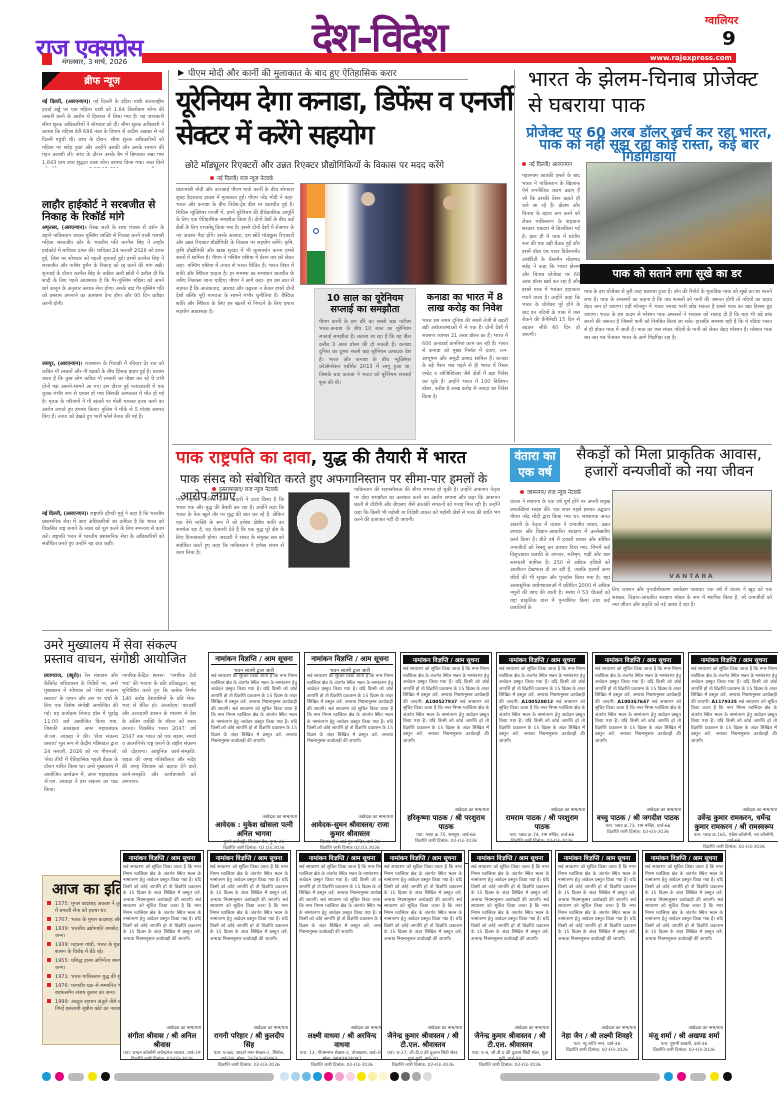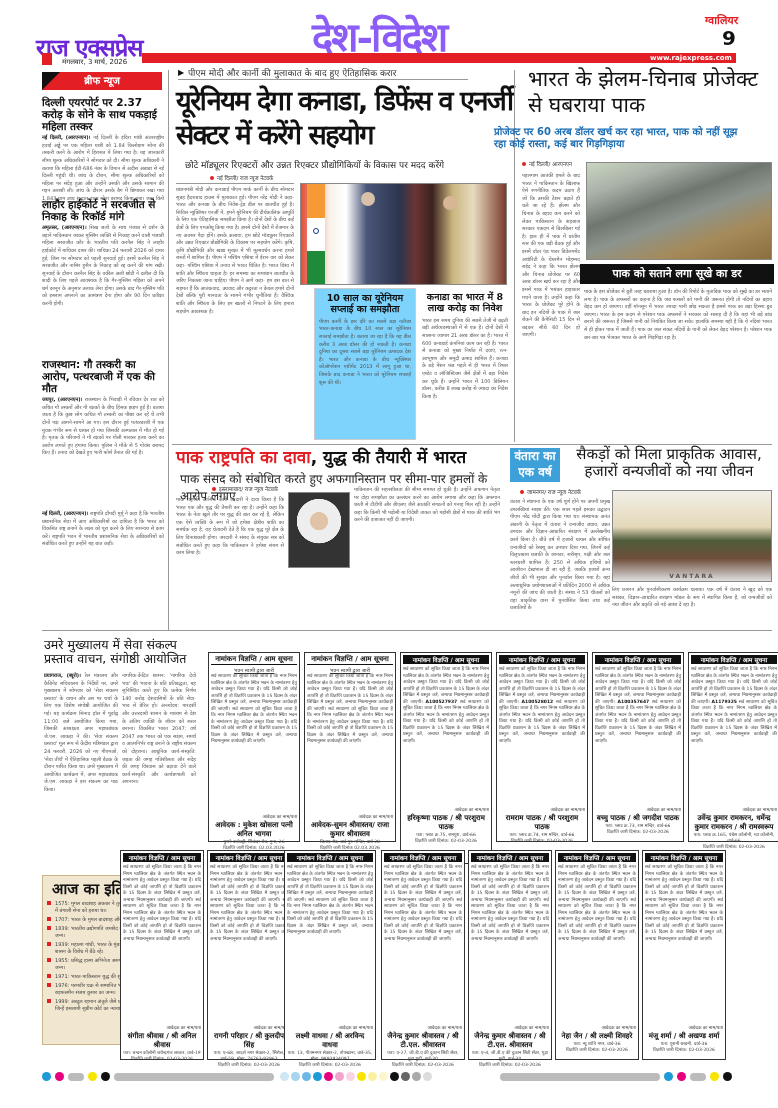--- a/index.html
+++ b/index.html
@@ -2,39 +2,39 @@
 <html><head>
 <meta charset="utf-8">
 <style>
 *{box-sizing:border-box;margin:0;padding:0}
 html,body{width:778px;height:1108px;background:#fff;overflow:hidden}
 body{font-family:"DejaVu Sans",sans-serif;color:#1a1a1a;position:relative}
 .abs{position:absolute}
 .masthead-logo{left:36px;top:30px;font-family:"DejaVu Serif",serif;font-weight:bold;font-size:24px;letter-spacing:-1px;color:#6d28d9}
 .masthead-date{left:62px;top:57px;font-size:7px;color:#222}
 .redmark{left:42px;top:53px;width:10px;height:12px;background:#e31e24}
-.section-title{left:312px;top:8px;font-family:"DejaVu Serif",serif;font-weight:bold;font-size:40px;letter-spacing:-2px;color:#8b5cf6}
+.section-title{left:312px;top:8px;font-family:"DejaVu Serif",serif;font-weight:bold;font-size:40px;letter-spacing:-2px;color:#701a75}
 .city{left:705px;top:12px;font-size:11px;color:#e31e24;font-weight:bold}
 .pagenum{left:722px;top:26px;font-size:20px;font-weight:bold;color:#111}
 .redbar{left:142px;top:53px;width:594px;height:10px;background:#e31e24}
 .url{left:650px;top:53px;font-size:7px;color:#fff;font-weight:bold;line-height:10px}
 .vline{background:#999;width:1px}
 .hline{background:#999;height:1px}
 .text{font-size:5px;line-height:7.6px;color:#555;text-align:justify;overflow:hidden}
 .brief{left:42px;top:72px;width:120px;height:18px;background:#e31e24;color:#fff;font-size:10px;font-weight:bold;text-align:center;line-height:18px;clip-path:polygon(0 0,100% 0,100% 100%,62% 100%,58% 120%,54% 100%,0 100%)}
 .brief-tri{left:42px;top:72px;width:0;height:0;border-top:18px solid #111;border-right:18px solid transparent}
 .hd{font-weight:bold;color:#111;line-height:1.15}
 .dateline{font-size:5.5px;color:#333}
 .dot{display:inline-block;width:4px;height:4px;border-radius:50%;background:#e31e24;margin-right:3px;vertical-align:middle}
 .kicker{left:178px;top:66px;width:290px;font-size:9px;color:#333;border-bottom:1px solid #999;padding-left:10px}
 .kicker-arrow{left:178px;top:68px;font-size:8px;color:#111}
 .main-hd{left:176px;top:84px;width:338px;font-family:"DejaVu Sans",sans-serif;font-weight:bold;font-size:27px;line-height:34px;letter-spacing:-1.5px;color:#111}
 .deck{left:185px;top:158px;width:330px;font-size:9px;color:#222;text-align:left}
 .photo{border:1px solid #888;overflow:hidden}
-.box-gray{background:#7dd3fc;border:1px solid #ccc}
+.box-gray{background:#e5e5e5;border:1px solid #ccc}
 .ad-box{border:1px solid #333;padding:2px;background:#fff}
 .ad-head{background:#111;color:#fff;font-size:6px;text-align:center;font-weight:bold;line-height:9px;margin-bottom:2px}
 .ad-head.light{background:#fff;color:#111;border-bottom:1px solid #111;font-size:7px}
 .ad-body{font-size:4.5px;line-height:6.5px;color:#444;text-align:justify;overflow:hidden}
 .ad-appl{font-size:4.5px;text-align:right;color:#333;margin-top:2px}
 .ad-name{font-size:7px;font-weight:bold;text-align:center;color:#111;margin-top:1px}
 .ad-addr{font-size:4.5px;text-align:center;color:#444}
 .ad-date{font-size:4.5px;text-align:center;color:#444}
 .reg{border-radius:50%;width:9px;height:9px}
 .pill{height:8px;border-radius:4px;background:#bbb}
@@ -53,29 +53,27 @@
 <div class="abs section-title">देश-विदेश</div>
 <div class="abs city">ग्वालियर</div>
 <div class="abs pagenum">9</div>
 <div class="abs redbar"></div>
 <div class="abs url">www.rajexpress.com</div>
 
 <div class="abs brief"><span>ब्रीफ न्यूज</span></div>
 <div class="abs brief-tri"></div>
 
 <div class="abs" style="left:42px;top:96px;width:122px">
-  <div class="hd" style="font-size:10.5px">दिल्ली एयरपोर्ट पर 2.37 करोड़ के सोने के साथ पकड़ाई महिला तस्कर</div>
   <div class="text" style="height:70px;margin-top:2px"><b style="color:#111">नई दिल्ली, (आरएनएन)।</b> <span>नई दिल्ली के इंदिरा गांधी अंतरराष्ट्रीय हवाई अड्डे पर एक महिला यात्री को 1.84 किलोग्राम सोना की तस्करी करने के आरोप में हिरासत में लिया गया है। यह जानकारी सीमा शुल्क अधिकारियों ने सोमवार को दी। सीमा शुल्क अधिकारी ने बताया कि महिला ईटी-686 नंबर के विमान से अदीस अबाबा से नई दिल्ली पहुंची थी। जांच के दौरान, सीमा शुल्क अधिकारियों को महिला पर संदेह हुआ और उन्होंने उसकी और उसके सामान की गहन तलाशी ली। जांच के दौरान उसके बैग में छिपाकर रखा गया 1,843 ग्राम उच्च शुद्धता वाला सोना बरामद किया गया। जब्त किये गये सोने का मूल्य लगभग 2,37,05,811 रुपए आंका गया है।</span></div>
 </div>
 <div class="abs" style="left:42px;top:198px;width:122px">
   <div class="hd" style="font-size:10.5px">लाहौर हाईकोर्ट ने सरबजीत से निकाह के रिकॉर्ड मांगे</div>
   <div class="text" style="height:100px;margin-top:2px"><b style="color:#111">अमृतसर, (आरएनएन)।</b> <span>सिख जत्थे के साथ पंजाब से दर्शन के बहाने पाकिस्तान जाकर मुस्लिम व्यक्ति से निकाह करने वाली पंजाबी महिला सरबजीत कौर के भारतीय पति करनैल सिंह ने लाहौर हाईकोर्ट में याचिका दायर की। याचिका 24 फरवरी 2026 को दायर हुई, जिस पर सोमवार को पहली सुनवाई हुई। इसमें करनैल सिंह ने सरबजीत और नासिर हुसैन के निकाह को रद्द करने की मांग रखी। सुनवाई के दौरान करनैल सिंह के वकील अली छोटी ने दलील दी कि शादी के लिए पहले आवश्यक है कि गैर-मुस्लिम महिला को अपने धर्म कानून के अनुसार तलाक लेना होगा। उसके बाद गैर-मुस्लिम पति को इस्लाम अपनाने का आमंत्रण देना होगा और 90 दिन प्रतीक्षा करनी होगी।</span></div>
 </div>
 <div class="abs" style="left:42px;top:358px;width:122px">
-  <div class="hd" style="font-size:10.5px">राजस्थान: गौ तस्करी का आरोप, पत्थरबाजी में एक की मौत</div>
   <div class="text" style="height:122px;margin-top:2px"><b style="color:#111">जयपुर, (आरएनएन)।</b> <span>राजस्थान के भिवाड़ी में रविवार देर रात को कथित गौ तस्करों और गौ रक्षकों के बीच हिंसक झड़प हुई है। बताया जाता है कि कुछ लोग कथित गौ तस्करी का पीछा कर रहे थे तभी दोनों पक्ष आमने-सामने आ गए। इस दौरान हुई पत्थरबाजी में एक युवक गंभीर रूप से घायल हो गया जिसकी अस्पताल में मौत हो गई है। मृतक के परिजनों ने गौ रक्षकों पर गोली मारकर हत्या करने का आरोप लगाते हुए हंगामा किया। पुलिस ने मौके से 5 गोवंश बरामद किए हैं। तनाव को देखते हुए भारी फोर्स तैनात की गई है।</span></div>
 </div>
 <div class="abs" style="left:42px;top:508px;width:122px">
   <div class="text" style="height:88px;margin-top:2px"><b style="color:#111">नई दिल्ली, (आरएनएन)।</b> <span>राष्ट्रपति द्रौपदी मुर्मु ने कहा है कि भारतीय प्रशासनिक सेवा में आए अधिकारियों का दायित्व है कि भारत को विकसित राष्ट्र बनाने के लक्ष्य को पूरा करने के लिए समन्वय से काम करें। राष्ट्रपति भवन में भारतीय प्रशासनिक सेवा के अधिकारियों को संबोधित करते हुए उन्होंने यह बात कही।</span></div>
 </div>
 <div class="abs vline" style="left:168px;top:70px;height:560px"></div>
 
 <div class="abs kicker-arrow">▶</div>
 <div class="abs kicker">पीएम मोदी और कार्नी की मुलाकात के बाद हुए ऐतिहासिक करार</div>
 <div class="abs main-hd">यूरेनियम देगा कनाडा, डिफेंस व एनर्जी सेक्टर में करेंगे सहयोग</div>
@@ -95,21 +93,21 @@
   <div class="hd" style="font-size:9.5px;text-align:center;margin-top:4px;padding:0 3px">10 साल का यूरेनियम सप्लाई का समझौता</div>
   <div class="text" style="padding:3px 4px;height:110px">पीएम कार्नी के इस दौरे का सबसे बड़ा नतीजा भारत-कनाडा के बीच 10 साल का यूरेनियम सप्लाई समझौता है। बताया जा रहा है कि यह डील करीब 3 अरब डॉलर की हो सकती है। कनाडा दुनिया का दूसरा सबसे बड़ा यूरेनियम उत्पादक देश है। भारत और कनाडा के बीच न्यूक्लियर कोऑपरेशन एग्रीमेंट 2013 में लागू हुआ था, जिसके बाद कनाडा ने भारत को यूरेनियम सप्लाई शुरू की थी।</div>
 </div>
 <div class="abs" style="left:420px;top:288px;width:90px;height:152px">
   <div class="hd" style="font-size:9.5px;text-align:center;margin-top:4px">कनाडा का भारत में 8 लाख करोड़ का निवेश</div>
   <div class="text" style="padding:3px 2px;height:110px">भारत इस समय दुनिया की सबसे तेजी से बढ़ती बड़ी अर्थव्यवस्थाओं में से एक है। दोनों देशों में सालाना व्यापार 21 अरब डॉलर का है। भारत में 600 कनाडाई कंपनियां काम कर रही हैं। भारत से कनाडा को मुख्य निर्यात में दवाएं, रत्न-आभूषण और समुद्री उत्पाद शामिल हैं। कनाडा के बड़े पेंशन फंड पहले से ही भारत में रियल एस्टेट व लॉजिस्टिक्स जैसे क्षेत्रों में बड़ा निवेश कर चुके हैं। उन्होंने भारत में 100 बिलियन डॉलर, करीब 8 लाख करोड़ से ज्यादा का निवेश किया है।</div>
 </div>
 <div class="abs vline" style="left:514px;top:70px;height:372px"></div>
 
 <div class="abs hd" style="left:528px;top:66px;width:240px;font-size:21px;line-height:26px;font-weight:normal">भारत के झेलम-चिनाब प्रोजेक्ट से घबराया पाक</div>
-<div class="abs hd" style="left:494px;top:126px;width:250px;font-size:10px;color:#1f6fb5;line-height:12px">प्रोजेक्ट पर 60 अरब डॉलर खर्च कर रहा भारत, पाक को नहीं सूझ रहा कोई रास्ता, कई बार गिड़गिड़ाया</div>
+<div class="abs hd" style="left:524px;top:126px;width:250px;font-size:14px;color:#1f6fb5;text-align:center;line-height:12px">प्रोजेक्ट पर 60 अरब डॉलर खर्च कर रहा भारत, पाक को नहीं सूझ रहा कोई रास्ता, कई बार गिड़गिड़ाया</div>
 <div class="abs dateline" style="left:522px;top:160px"><span class="dot"></span><span>नई दिल्ली/ आरएनएन</span></div>
 <div class="abs text" style="left:522px;top:172px;width:58px;height:270px">पहलगाम आतंकी हमले के बाद भारत ने पाकिस्तान के खिलाफ ऐसे रणनीतिक कदम उठाए हैं जो कि उसकी टेंशन बढ़ाते ही चले जा रहे हैं। झेलम और चिनाब के बहाव कम करने को लेकर पाकिस्तान के शहबाज सरकार एकदम से बिलबिला गई है। हाल ही में पाक में प्रांतीय स्तर की एक बड़ी बैठक हुई और इसमें वॉटर एंड पावर डिवेलपमेंट अथॉरिटी के चेयरमैन मोहम्मद सईद ने कहा कि भारत झेलम और चिनाब प्रोजेक्ट पर 60 अरब डॉलर खर्च कर रहा है और इससे पाक में भयंकर हाहाकार मचने वाला है। उन्होंने कहा कि भारत के प्रोजेक्ट पूरे होने के बाद इन नदियों के पाक में जल रोकने की कैपेसिटी 15 दिन से बढ़कर सीधे 60 दिन हो जाएगी।</div>
 <div class="abs photo" style="left:586px;top:162px;width:186px;height:98px;background:linear-gradient(160deg,#c9d6c0 0%,#a9b1a8 20%,#6f7670 40%,#8c948d 55%,#a58a5a 75%,#8c6e3e 100%)"></div>
 <div class="abs" style="left:580px;top:264px;width:194px;height:20px;background:#111;color:#fff;font-size:11px;font-weight:bold;line-height:20px;text-align:center">पाक को सताने लगा सूखे का डर</div>
 <div class="abs text" style="left:584px;top:288px;width:188px;height:154px">पाक के इस प्रोजेक्ट से बुरी तरह घबराया हुआ है। डॉन की रिपोर्ट के मुताबिक पाक को सूखे का डर सताने लगा है। पाक के अफसरों का कहना है कि जब फसलों को पानी की जरूरत होगी तो नदियों का बहाव बेहद कम हो जाएगा। वहीं मॉनसून में भारत ज्यादा पानी छोड़ सकता है इससे पाक का बड़ा हिस्सा डूब जाएगा। भारत के इस कदम से परेशान पाक अफसरों ने सरकार को सलाह दी है कि यहां भी बड़े बांध बनाने की जरूरत है जिससे पानी को नियंत्रित किया जा सके। हालांकि समस्या यही है कि ये नदियां भारत से ही होकर पाक में जाती हैं। पाक का जल संकट नदियों के पानी को लेकर बेहद परेशान है। परेशान पाक बार-बार पत्र भेजकर भारत के आगे गिड़गिड़ा रहा है।</div>
 
 <div class="abs hline" style="left:172px;top:444px;width:600px"></div>
 
 <div class="abs hd" style="left:176px;top:448px;width:330px;font-size:17px"><span style="color:#e31e24">पाक राष्ट्रपति का दावा</span><span>, युद्ध की तैयारी में भारत</span></div>
 <div class="abs" style="left:180px;top:470px;width:320px;font-size:12px;color:#222">पाक संसद को संबोधित करते हुए अफगानिस्तान पर सीमा-पार हमलों के आरोप लगाए</div>
@@ -211,21 +209,21 @@
       <div class="ad-date">विज्ञप्ति जारी दिनांक: 02-03-2026</div>
     </div>
     <div class="abs ad-box" style="left: 207px; top: 850px; width: 84px; height: 210px;">
       <div class="ad-head">नामांकन विज्ञप्ति / आम सूचना</div>
       <div class="ad-body" style="height:158px"><span>सर्व साधारण को सूचित किया जाता है कि नगर निगम ग्वालियर क्षेत्र के अंतर्गत स्थित भवन के नामांतरण हेतु आवेदन प्रस्तुत किया गया है। यदि किसी को कोई आपत्ति हो तो विज्ञप्ति प्रकाशन के 15 दिवस के अंदर लिखित में प्रस्तुत करें, अन्यथा नियमानुसार कार्यवाही की जाएगी।</span> <b style="color:#111"></b> <span>सर्व साधारण को सूचित किया जाता है कि नगर निगम ग्वालियर क्षेत्र के अंतर्गत स्थित भवन के नामांतरण हेतु आवेदन प्रस्तुत किया गया है। यदि किसी को कोई आपत्ति हो तो विज्ञप्ति प्रकाशन के 15 दिवस के अंदर लिखित में प्रस्तुत करें, अन्यथा नियमानुसार कार्यवाही की जाएगी।</span></div>
       <div class="ad-appl">आवेदक का नाम/पता</div>
       <div class="ad-name">रागनी परिहार / श्री कुलदीप सिंह</div>
       <div class="ad-addr">पता: ए-68, आदर्श नगर सेक्टर-2, सिरोल, वार्ड-59, मोबा: 76763-93963</div>
       <div class="ad-date">विज्ञप्ति जारी दिनांक: 02-03-2026</div>
     </div>
-    <div class="abs ad-box" style="left: 284px; top: 850px; width: 92px; height: 210px;">
+    <div class="abs ad-box" style="left: 296px; top: 850px; width: 92px; height: 210px;">
       <div class="ad-head">नामांकन विज्ञप्ति / आम सूचना</div>
       <div class="ad-body" style="height:158px"><span>सर्व साधारण को सूचित किया जाता है कि नगर निगम ग्वालियर क्षेत्र के अंतर्गत स्थित भवन के नामांतरण हेतु आवेदन प्रस्तुत किया गया है। यदि किसी को कोई आपत्ति हो तो विज्ञप्ति प्रकाशन के 15 दिवस के अंदर लिखित में प्रस्तुत करें, अन्यथा नियमानुसार कार्यवाही की जाएगी।</span> <b style="color:#111"></b> <span>सर्व साधारण को सूचित किया जाता है कि नगर निगम ग्वालियर क्षेत्र के अंतर्गत स्थित भवन के नामांतरण हेतु आवेदन प्रस्तुत किया गया है। यदि किसी को कोई आपत्ति हो तो विज्ञप्ति प्रकाशन के 15 दिवस के अंदर लिखित में प्रस्तुत करें, अन्यथा नियमानुसार कार्यवाही की जाएगी।</span></div>
       <div class="ad-appl">आवेदक का नाम/पता</div>
       <div class="ad-name">लक्ष्मी वाधवा / श्री अरविन्द वाधवा</div>
       <div class="ad-addr">पता: 13, गौतमनगर सेक्टर-2, तोपखाना, वार्ड-35, मोबा: 9893924097</div>
       <div class="ad-date">विज्ञप्ति जारी दिनांक: 02-03-2026</div>
     </div>
     <div class="abs ad-box" style="left: 381px; top: 850px; width: 84px; height: 210px;">
       <div class="ad-head">नामांकन विज्ञप्ति / आम सूचना</div>
       <div class="ad-body" style="height:158px"><span>सर्व साधारण को सूचित किया जाता है कि नगर निगम ग्वालियर क्षेत्र के अंतर्गत स्थित भवन के नामांतरण हेतु आवेदन प्रस्तुत किया गया है। यदि किसी को कोई आपत्ति हो तो विज्ञप्ति प्रकाशन के 15 दिवस के अंदर लिखित में प्रस्तुत करें, अन्यथा नियमानुसार कार्यवाही की जाएगी।</span> <b style="color:#111"></b> <span>सर्व साधारण को सूचित किया जाता है कि नगर निगम ग्वालियर क्षेत्र के अंतर्गत स्थित भवन के नामांतरण हेतु आवेदन प्रस्तुत किया गया है। यदि किसी को कोई आपत्ति हो तो विज्ञप्ति प्रकाशन के 15 दिवस के अंदर लिखित में प्रस्तुत करें, अन्यथा नियमानुसार कार्यवाही की जाएगी।</span></div>

